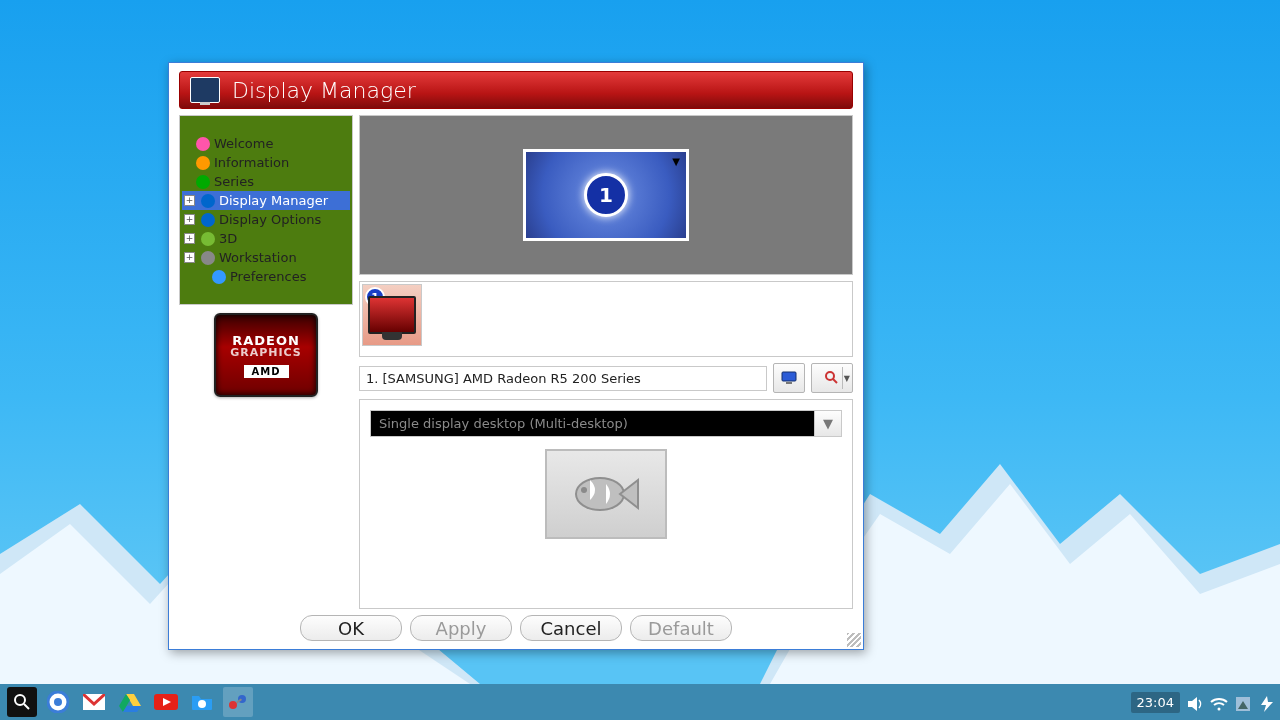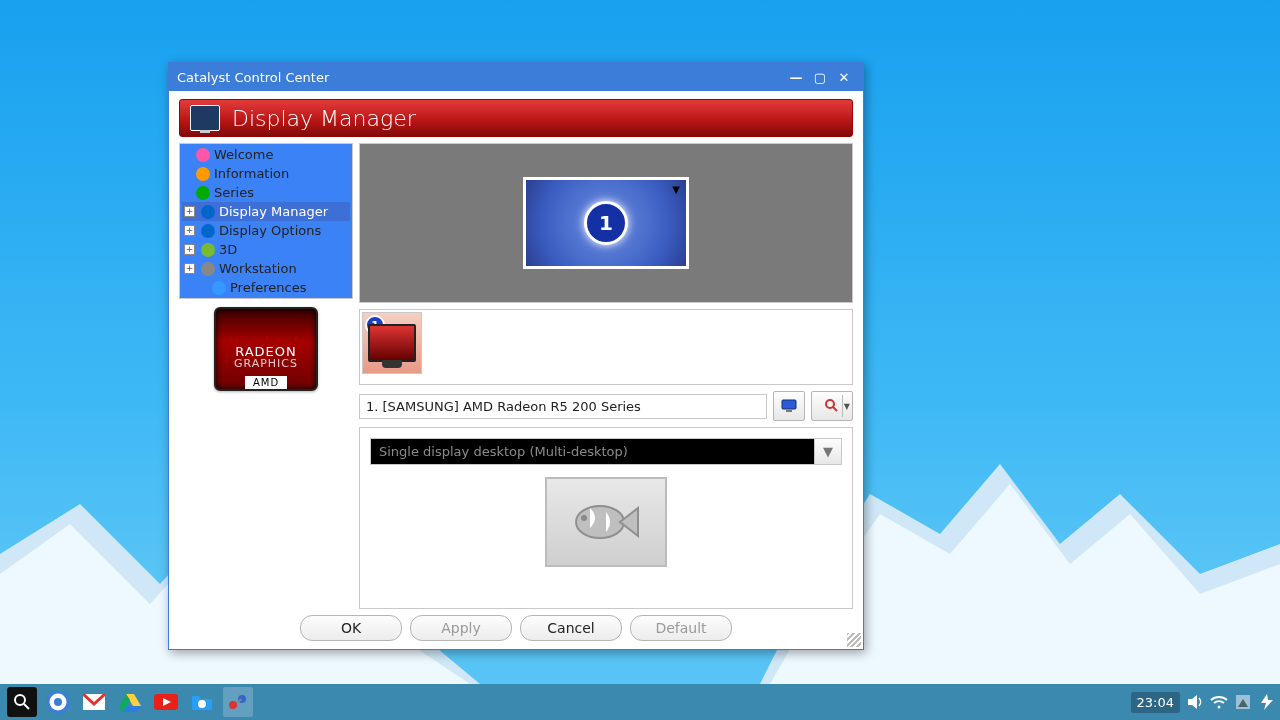--- a/index.html
+++ b/index.html
@@ -5,35 +5,35 @@
 html,body{margin:0;padding:0;width:1280px;height:720px;overflow:hidden;font-family:"DejaVu Sans","Liberation Sans",Arial,sans-serif;font-size:13px;color:#222;}
 .desktop{position:relative;width:1280px;height:720px;background:linear-gradient(#18a0ef 0%,#3db8f5 55%,#58c4f5 80%)}
 
 .mtn{position:absolute;bottom:36px;left:0;width:1280px;height:280px;pointer-events:none}
 .mtn svg{width:100%;height:100%}
 
 .taskbar{position:absolute;left:0;right:0;bottom:0;height:36px;background:rgba(10,30,50,.35);display:flex;align-items:center;padding:0 4px;box-sizing:border-box}
 .tb-btn{width:30px;height:30px;margin:0 3px;display:flex;align-items:center;justify-content:center;border-radius:3px}
 .tb-btn.search{background:#111;color:#fff}
 .tb-spacer{flex:1}
-.tb-right{display:flex;align-items:center;gap:6px;color:#fff;font-size:13px}
+.tb-right{display:flex;align-items:flex-end;gap:6px;color:#fff;font-size:13px}
 .tb-right .ic{width:18px;height:18px;display:flex;align-items:center;justify-content:center}
 .clock{background:rgba(0,0,0,.25);padding:3px 6px;border-radius:2px}
 
 .win{position:absolute;left:168px;top:62px;width:694px;height:586px;background:#fff;border:1px solid #3b7dd8;box-shadow:2px 3px 10px rgba(0,0,0,.35);display:flex;flex-direction:column}
 .titlebar{height:28px;background:#3b7dd8;color:#fff;display:flex;align-items:center;padding:0 8px;font-size:13px}
 .titlebar .t-spacer{flex:1}
 .titlebar .wbtn{width:22px;height:20px;display:flex;align-items:center;justify-content:center;margin-left:2px;font-weight:bold;cursor:default}
 .inner{flex:1;padding:8px 10px 6px 10px;display:flex;flex-direction:column;min-height:0}
 .banner{height:36px;border:1px solid #900;border-radius:3px;background:linear-gradient(#e43b3b,#b81414 60%,#7e0b0b);display:flex;align-items:center;padding:0 10px;color:#fff;font-size:22px;font-weight:300;gap:12px;margin-bottom:6px}
 .banner .mon-ico{width:28px;height:24px;border:1px solid #fff;border-radius:2px;background:#1e3a63;position:relative}
 .banner .mon-ico:after{content:"";position:absolute;left:9px;top:24px;width:10px;height:3px;background:#ccc}
 .body-row{flex:1;display:flex;gap:6px;min-height:0}
 
-.tree{width:168px;border:1px solid #c9c9c9;background:#3b82f6;padding:1px 2px;overflow:auto}
+.tree{width:168px;border:1px solid #c9c9c9;background:#4d7c0f;padding:18px 2px;overflow:auto}
 .tree-item{display:flex;align-items:center;gap:4px;padding:1px 4px 1px 14px;white-space:nowrap;cursor:default;font-size:13px;line-height:17px}
 .tree-item.indent{padding-left:30px}
 .tree-item.sel{background:#3d6fd6;color:#fff}
 .tree-item .exp{width:9px;height:9px;border:1px solid #888;font-size:9px;line-height:8px;text-align:center;margin-left:-12px;margin-right:2px;color:#555;background:#fff}
 .ti-ico{width:14px;height:14px;display:inline-block}
 
 .rightcol{flex:1;display:flex;flex-direction:column;gap:6px;min-width:0}
 .preview{height:158px;border:1px solid #c9c9c9;background:#7a7a7a;display:flex;align-items:center;justify-content:center;position:relative}
 .disp-thumb{width:160px;height:86px;border:3px solid #fff;background:radial-gradient(circle at 50% 50%,#6d8fe3 0%,#3a5cc0 70%,#2a3f8f 100%);display:flex;align-items:center;justify-content:center;position:relative}
 .disp-thumb .num{width:38px;height:38px;border-radius:50%;background:#1430a5;border:3px solid #fff;box-shadow:0 0 8px #fff;color:#fff;display:flex;align-items:center;justify-content:center;font-size:20px;font-weight:bold}
@@ -52,51 +52,44 @@
 .tabs{display:flex;align-items:flex-end;margin-top:2px}
 .tab{border:1px solid #c9c9c9;border-bottom:none;padding:3px 12px;font-size:13px;background:linear-gradient(#f5f5f5,#e8e8e8);margin-right:-1px;cursor:default}
 .tab.active{background:#fff;position:relative;top:1px;padding-bottom:4px}
 .tab-body{flex:1;border:1px solid #c9c9c9;background:#fff;padding:10px;display:flex;flex-direction:column;gap:12px;min-height:0}
 .combo{display:flex}
 .combo .cval{flex:1;border:1px solid #c9c9c9;padding:5px 8px;color:#8a8a8a;background:#000000}
 .combo .cbtn{width:26px;border:1px solid #c9c9c9;border-left:none;background:linear-gradient(#fdfdfd,#e7e7e7);display:flex;align-items:center;justify-content:center;color:#777}
 .fishbox{align-self:center;width:118px;height:86px;border:2px solid #bcbcbc;background:linear-gradient(#e8e8e8,#cfcfcf);display:flex;align-items:center;justify-content:center}
 
 .btn-row{display:flex;gap:8px;justify-content:center;padding:6px 0 2px 0}
-.btn{width:100px;height:24px;border:1px solid #b5b5b5;border-radius:12px;background:linear-gradient(#fdfdfd,#ececec);font-size:14px;display:flex;align-items:center;justify-content:center;cursor:default}
+.btn{width:100px;height:24px;border:1px solid #b5b5b5;border-radius:12px;background:linear-gradient(#fdfdfd,#ececec);font-size:18px;display:flex;align-items:center;justify-content:center;cursor:default}
 .btn.disabled{color:#9a9a9a}
 .resize-grip{position:absolute;right:2px;bottom:2px;width:14px;height:14px;background:repeating-linear-gradient(135deg,#bdbdbd 0 2px,transparent 2px 4px)}
 
-.radeon{width:100px;height:80px;border-radius:6px;background:linear-gradient(#3a0000,#a70000 40%,#6e0000);border:2px solid #222;box-shadow:inset 0 0 6px #000,0 1px 3px rgba(0,0,0,.3);color:#fff;display:flex;flex-direction:column;align-items:center;justify-content:flex-end;font-weight:normal;letter-spacing:1px;margin:8px auto 0 auto}
+.radeon{width:100px;height:80px;border-radius:6px;background:linear-gradient(#3a0000,#a70000 40%,#6e0000);border:2px solid #222;box-shadow:inset 0 0 6px #000,0 1px 3px rgba(0,0,0,.3);color:#fff;display:flex;flex-direction:column;align-items:center;justify-content:center;font-weight:bold;letter-spacing:1px;margin:8px auto 0 auto}
 .radeon .r1{font-size:13px}
 .radeon .r2{font-size:11px;opacity:.8;margin-top:-2px}
 .radeon .amd{margin-top:6px;background:#fff;color:#000;font-size:10px;padding:1px 8px;border-radius:0}
 .leftcol{display:flex;flex-direction:column}
 </style>
 </head>
 <body>
 
 <div class="desktop">
   <div class="mtn">
     <svg viewBox="0 0 1280 280" preserveAspectRatio="none">
       <polygon points="0,280 0,150 80,100 160,180 260,70 360,180 480,280" fill="#cfe7f7"></polygon>
       <polygon points="0,280 0,170 70,120 150,200 250,90 350,200 470,280" fill="#eef8ff"></polygon>
       <polygon points="1280,280 1280,140 1200,170 1120,90 1060,140 1000,60 940,130 870,90 800,200 760,280" fill="#cfe7f7"></polygon>
       <polygon points="1280,280 1280,160 1200,190 1130,110 1070,160 1010,80 950,150 880,110 810,210 770,280" fill="#eef8ff"></polygon>
     </svg>
   </div>
 
   <div class="win">
-    <div class="titlebar">
-      <span>Catalyst Control Center</span>
-      <span class="t-spacer"></span>
-      <span class="wbtn">—</span>
-      <span class="wbtn">▢</span>
-      <span class="wbtn">✕</span>
-    </div>
     <div class="inner">
       <div class="banner">
         <span class="mon-ico"></span>
         <span>Display Manager</span>
       </div>
       <div class="body-row">
         <div class="leftcol">
           <div class="tree" id="tree">
               <div class="tree-item">
                 <span class="ti-ico" style="background: rgb(255, 85, 170); border-radius: 50%;"></span>

